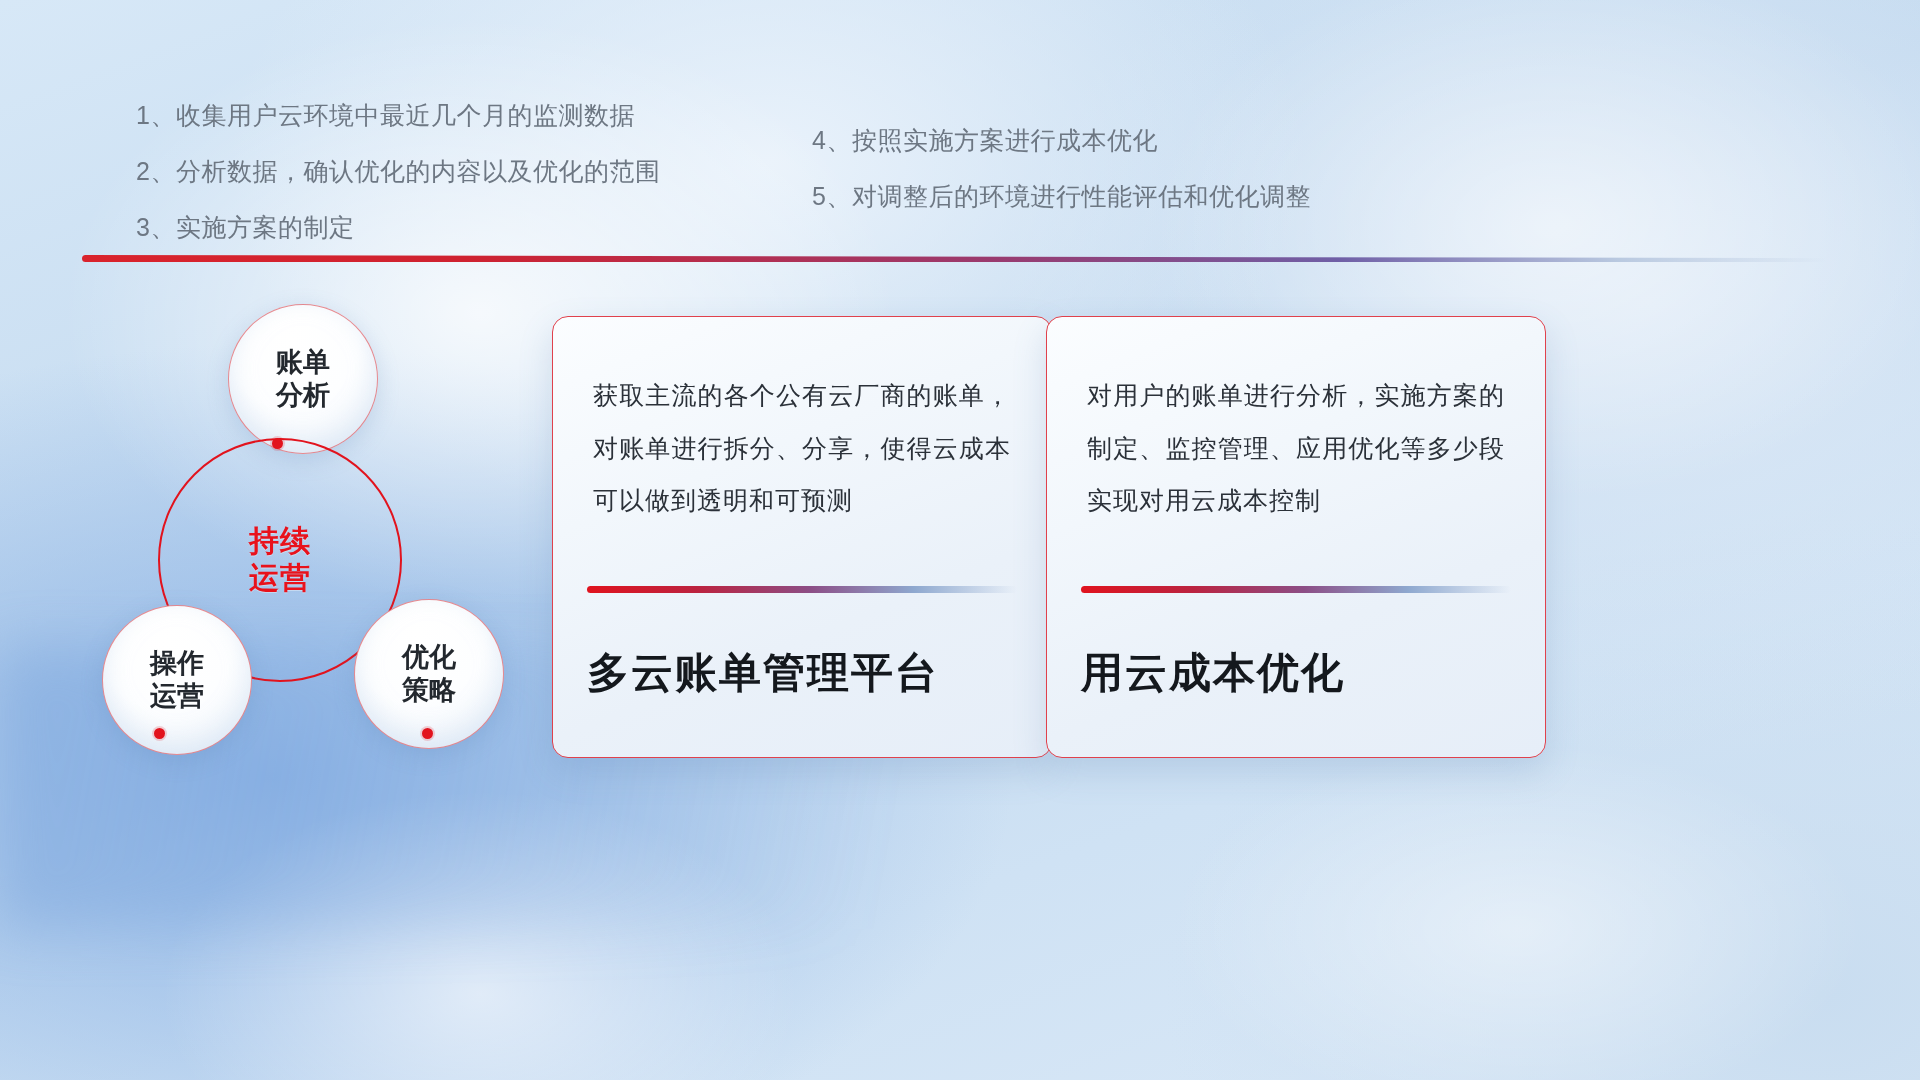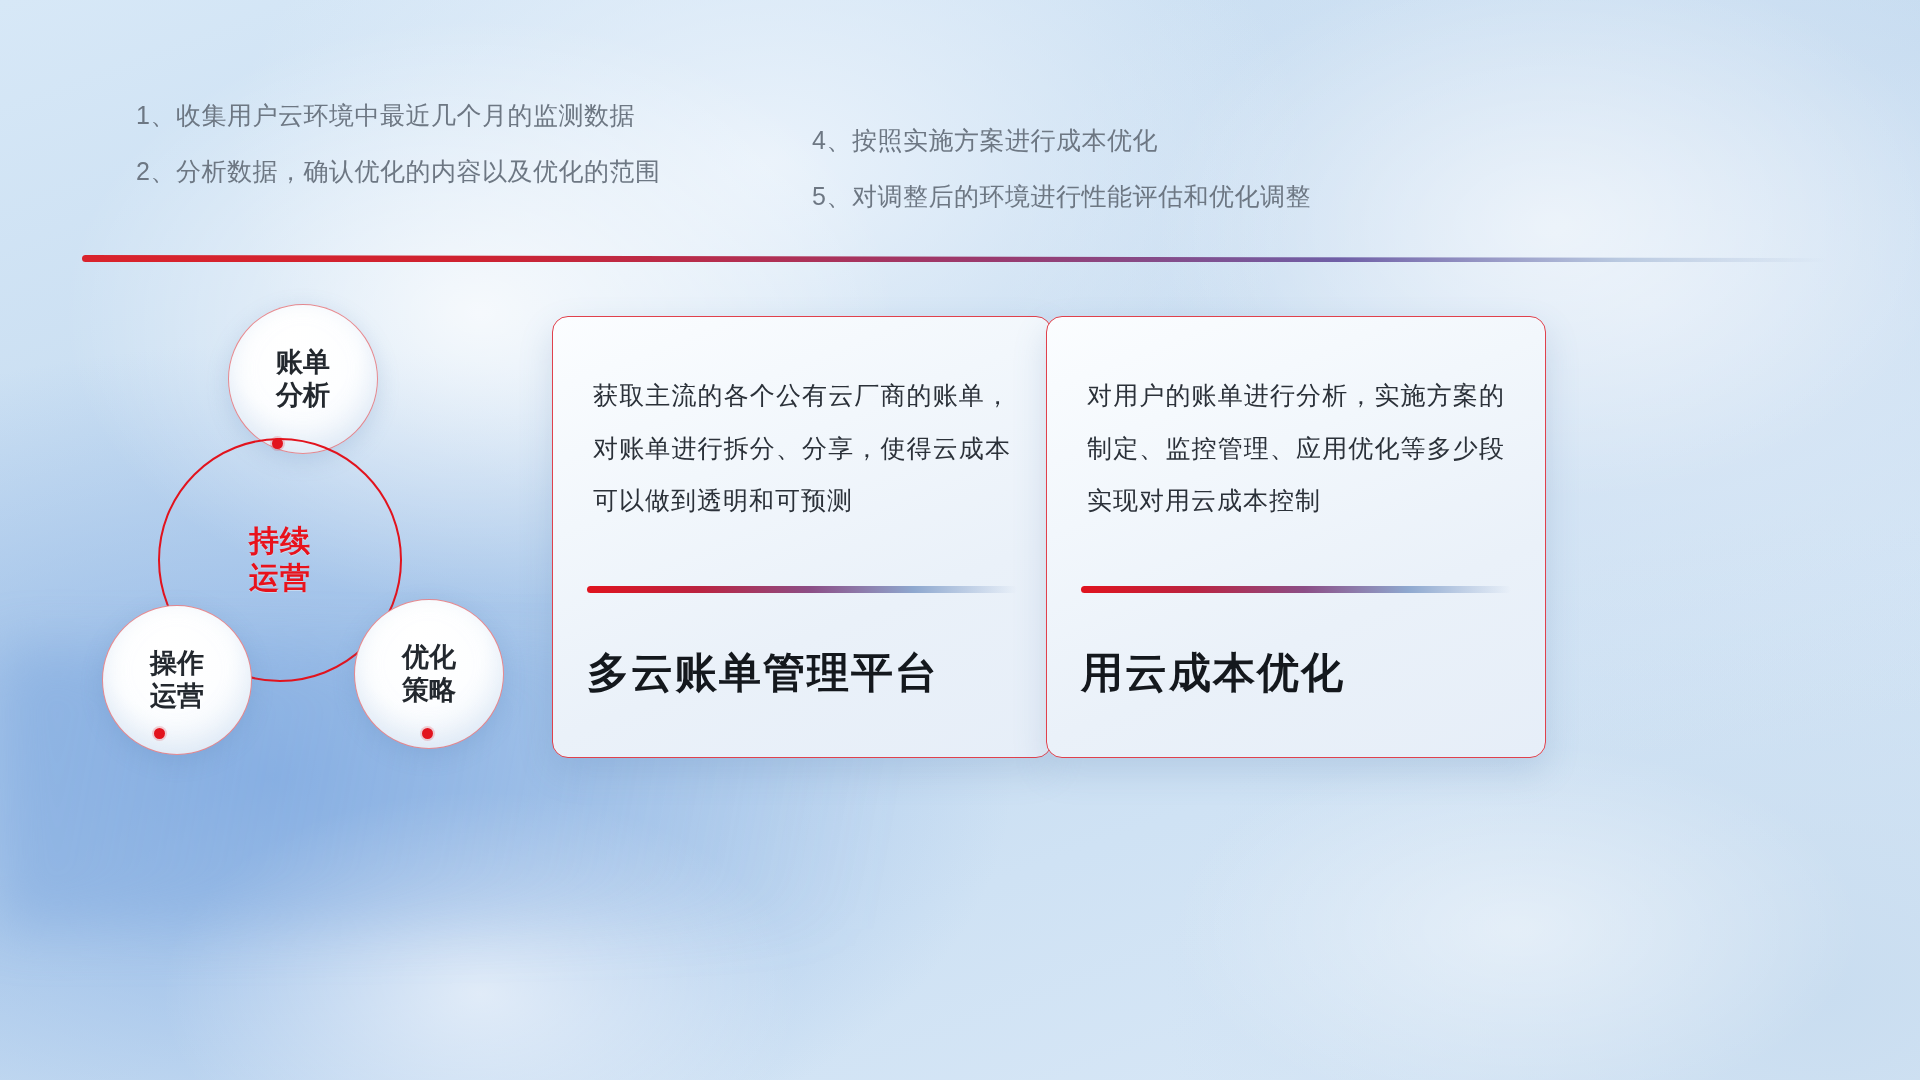--- a/index.html
+++ b/index.html
@@ -123,20 +123,21 @@
   <div class="bg-base"></div>
   <div class="bg-glow-a"></div>
   <div class="bg-glow-b"></div>
   <div class="bg-glow-c"></div>
   <div class="bg-glow-d"></div>
   <div class="bg-band"></div>
 
   <div class="bullets" id="bullets-left">
     <div class="row">1、收集用户云环境中最近几个月的监测数据</div>
     <div class="row">2、分析数据，确认优化的内容以及优化的范围</div>
+    <div class="row">3、实施方案的制定</div>
   </div>
 
   <div class="bullets" id="bullets-right">
     <div class="row">4、按照实施方案进行成本优化</div>
     <div class="row">5、对调整后的环境进行性能评估和优化调整</div>
   </div>
 
   <div id="top-divider"></div>
 
   <div id="venn">

